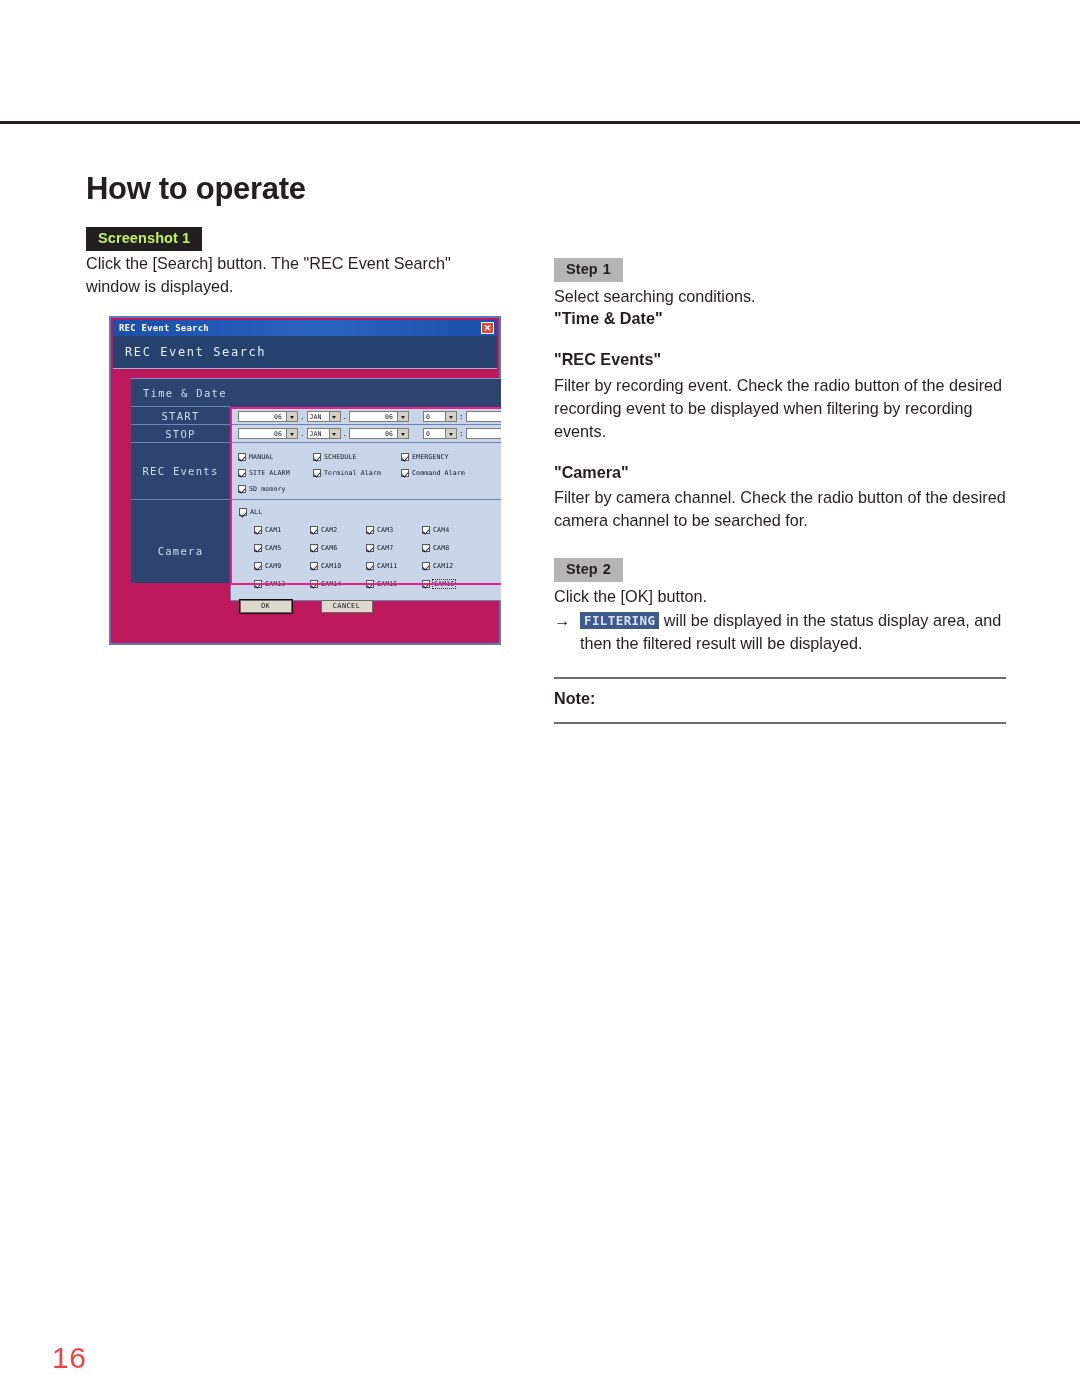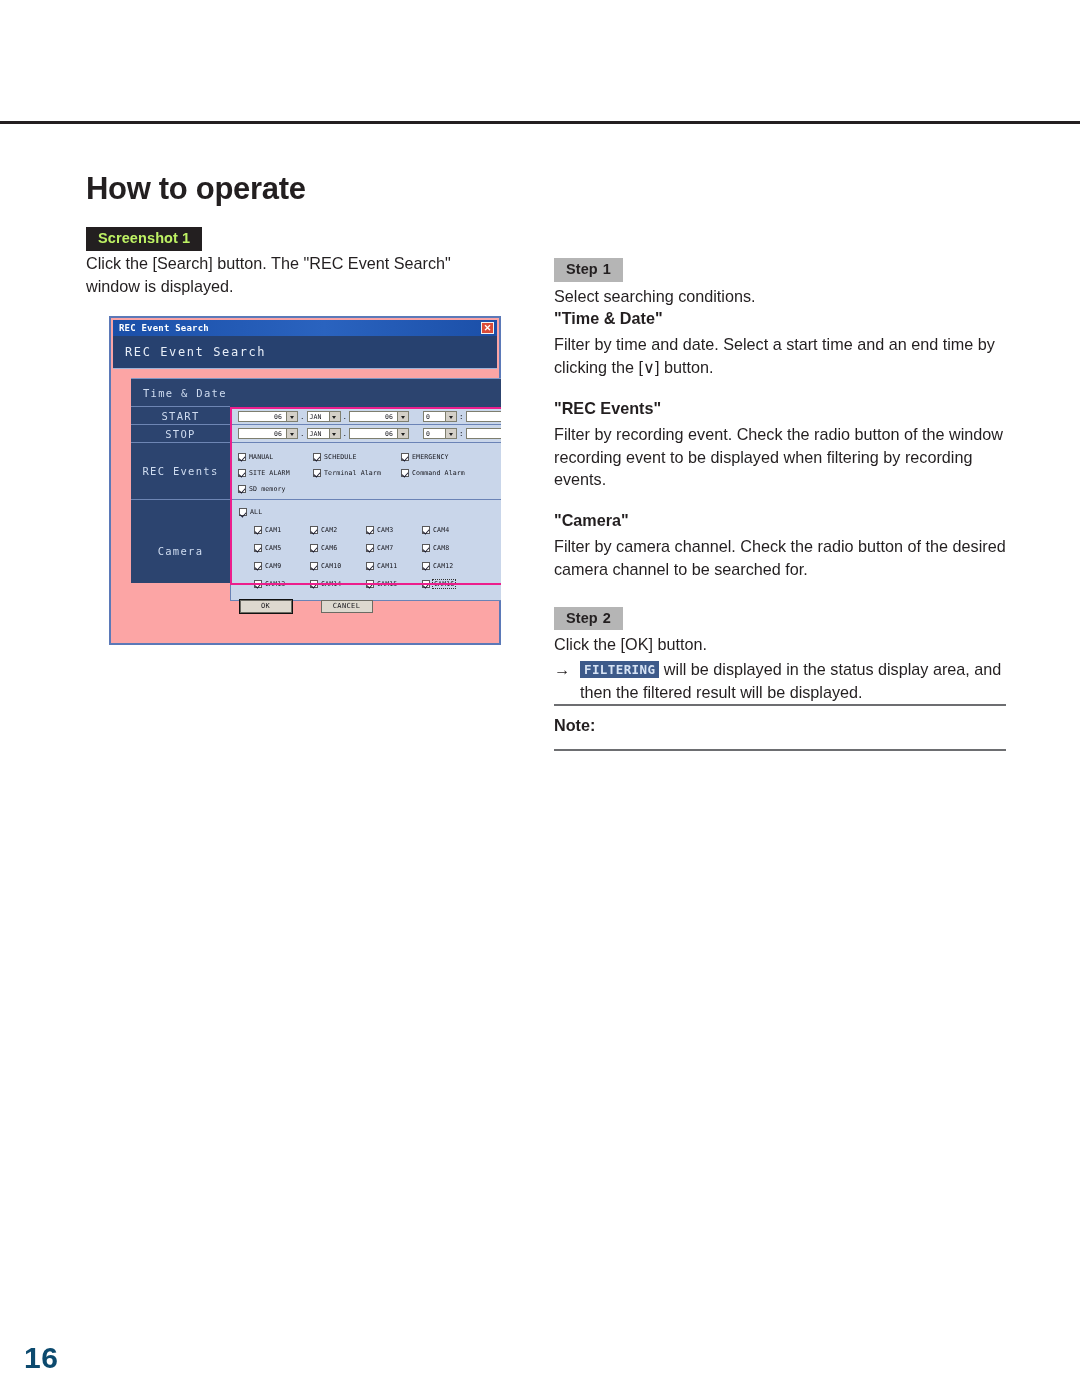--- a/index.html
+++ b/index.html
@@ -20,26 +20,25 @@
   .top-rule {
     position: absolute;
     left: 0;
     top: 121px;
     width: 1080px;
     height: 3px;
     background: #231f20;
   }
   .page-number {
     position: absolute;
-    left: 24px;
+    left: 52px;
     bottom: 24px;
     font-size: 30px;
-    color: #0c4a6e;
+    color: #ef4444;
     letter-spacing: 0.5px;
-    font-weight: bold;
   }
 
   
   .page-title {
     position: absolute;
     left: 86px;
     top: 150px;
     font-size: 31px;
     font-weight: bold;
     letter-spacing: -0.3px;
@@ -118,20 +117,21 @@
     font-family: "DejaVu Sans Mono", monospace;
     font-size: 12.5px;
     font-weight: bold;
     letter-spacing: 0.4px;
     padding: 2px 4px 1px 4px;
     line-height: 1.08;
     vertical-align: 1px;
   }
 
   .note-box {
+    margin-top: 22px;
     border-top: 2.5px solid #6d6e71;
     border-bottom: 2.5px solid #6d6e71;
     padding: 8px 0 12px 0;
   }
   .note-label {
     font-size: 16.2px;
     font-weight: bold;
     line-height: 1.41;
   }
   .note-body {
@@ -140,21 +140,21 @@
     line-height: 1.41;
   }
 
   
   .shot {
     position: absolute;
     left: 109px;
     top: 316px;
     width: 392px;
     height: 329px;
-    background: #fca5a5;
+    background: #be185d;
     font-family: "DejaVu Sans Mono", monospace;
     overflow: hidden;
   }
   .shot-inner {
     position: absolute;
     inset: 0;
     border: 2px solid #5b79b8;
     box-sizing: border-box;
   }
   .titlebar {
@@ -611,24 +611,23 @@
   </div>
 </div>
 
 <div class="right-col">
 
   <div class="step-tag">
     <span>Step</span><span class="num">1</span>
   </div>
   <p class="para">Select searching conditions.</p>
   <p class="sub-head">"Time &amp; Date"</p>
-  <p class="para">Filter by time and date. Select a start time and an end time by clicking the [∨] button.</p>
   <div class="gap"></div>
   <p class="sub-head">"REC Events"</p>
-  <p class="para">Filter by recording event. Check the radio button of the window recording event to be displayed when filtering by recording events.</p>
+  <p class="para">Filter by recording event. Check the radio button of the desired recording event to be displayed when filtering by recording events.</p>
   <div class="gap"></div>
   <p class="sub-head">"Camera"</p>
   <p class="para">Filter by camera channel. Check the radio button of the desired camera channel to be searched for.</p>
 
   <div style="height:26px;"></div>
 
   <div class="step-tag">
     <span>Step</span><span class="num">2</span>
   </div>
   <p class="para">Click the [OK] button.</p>

